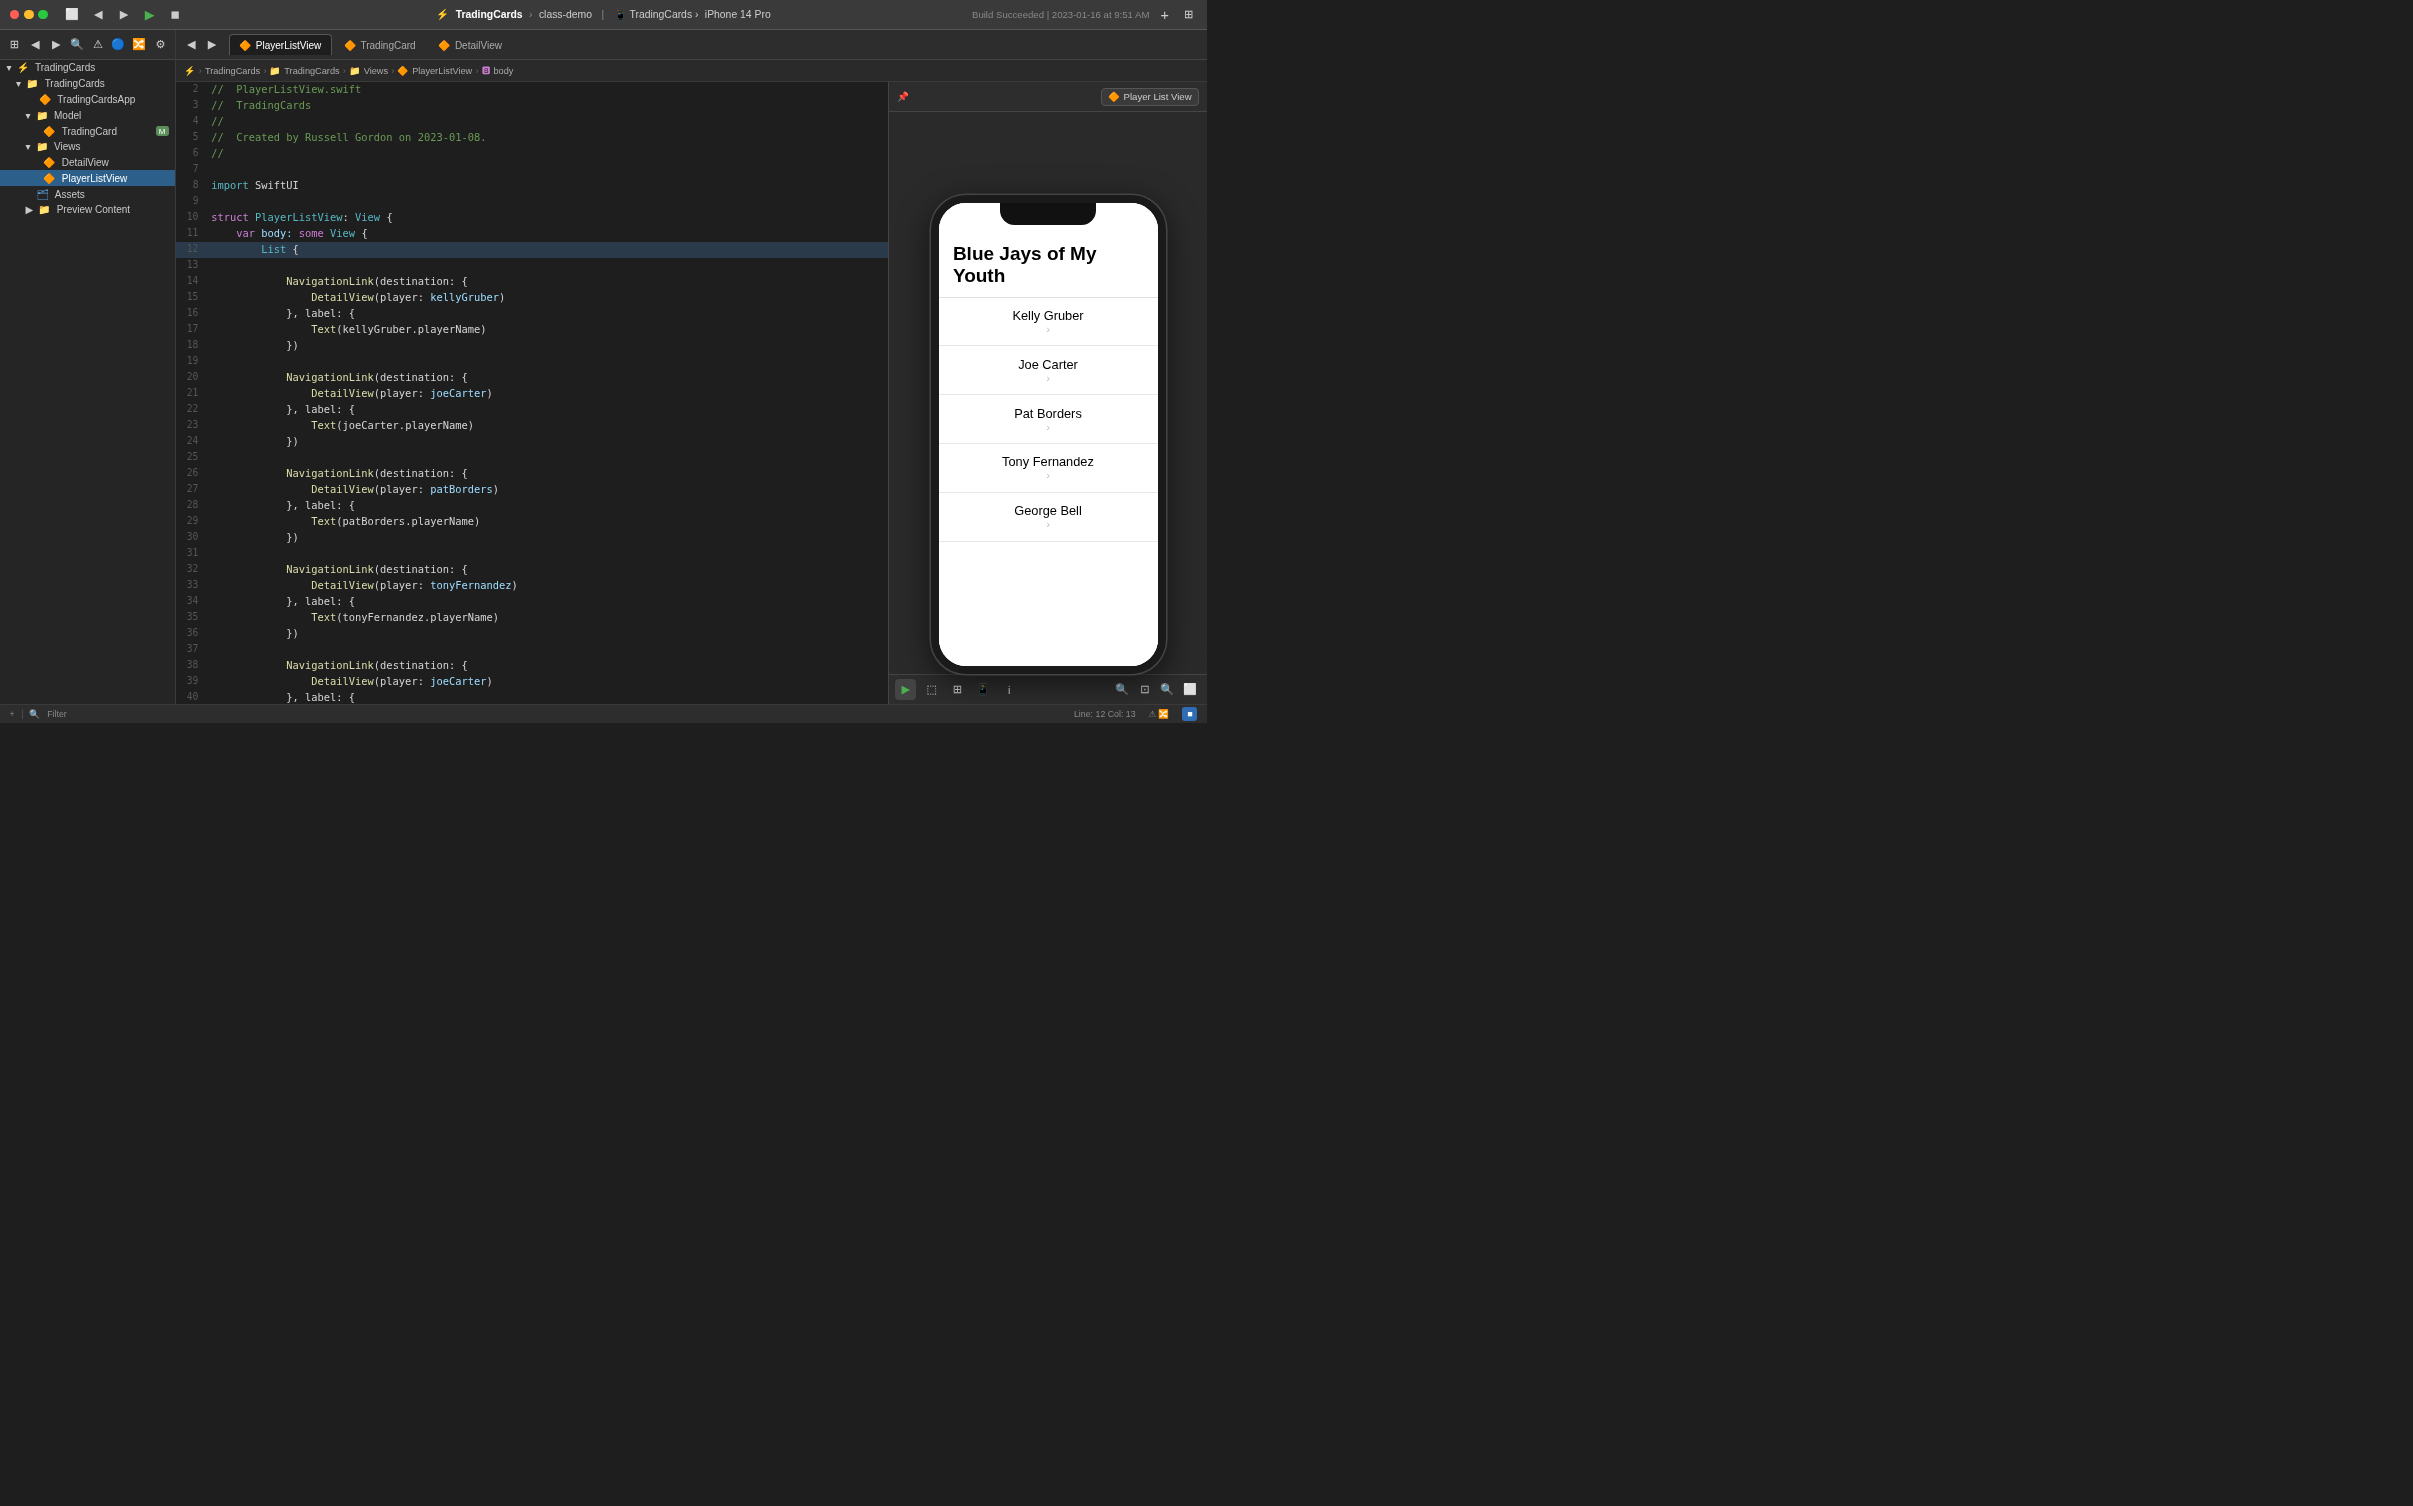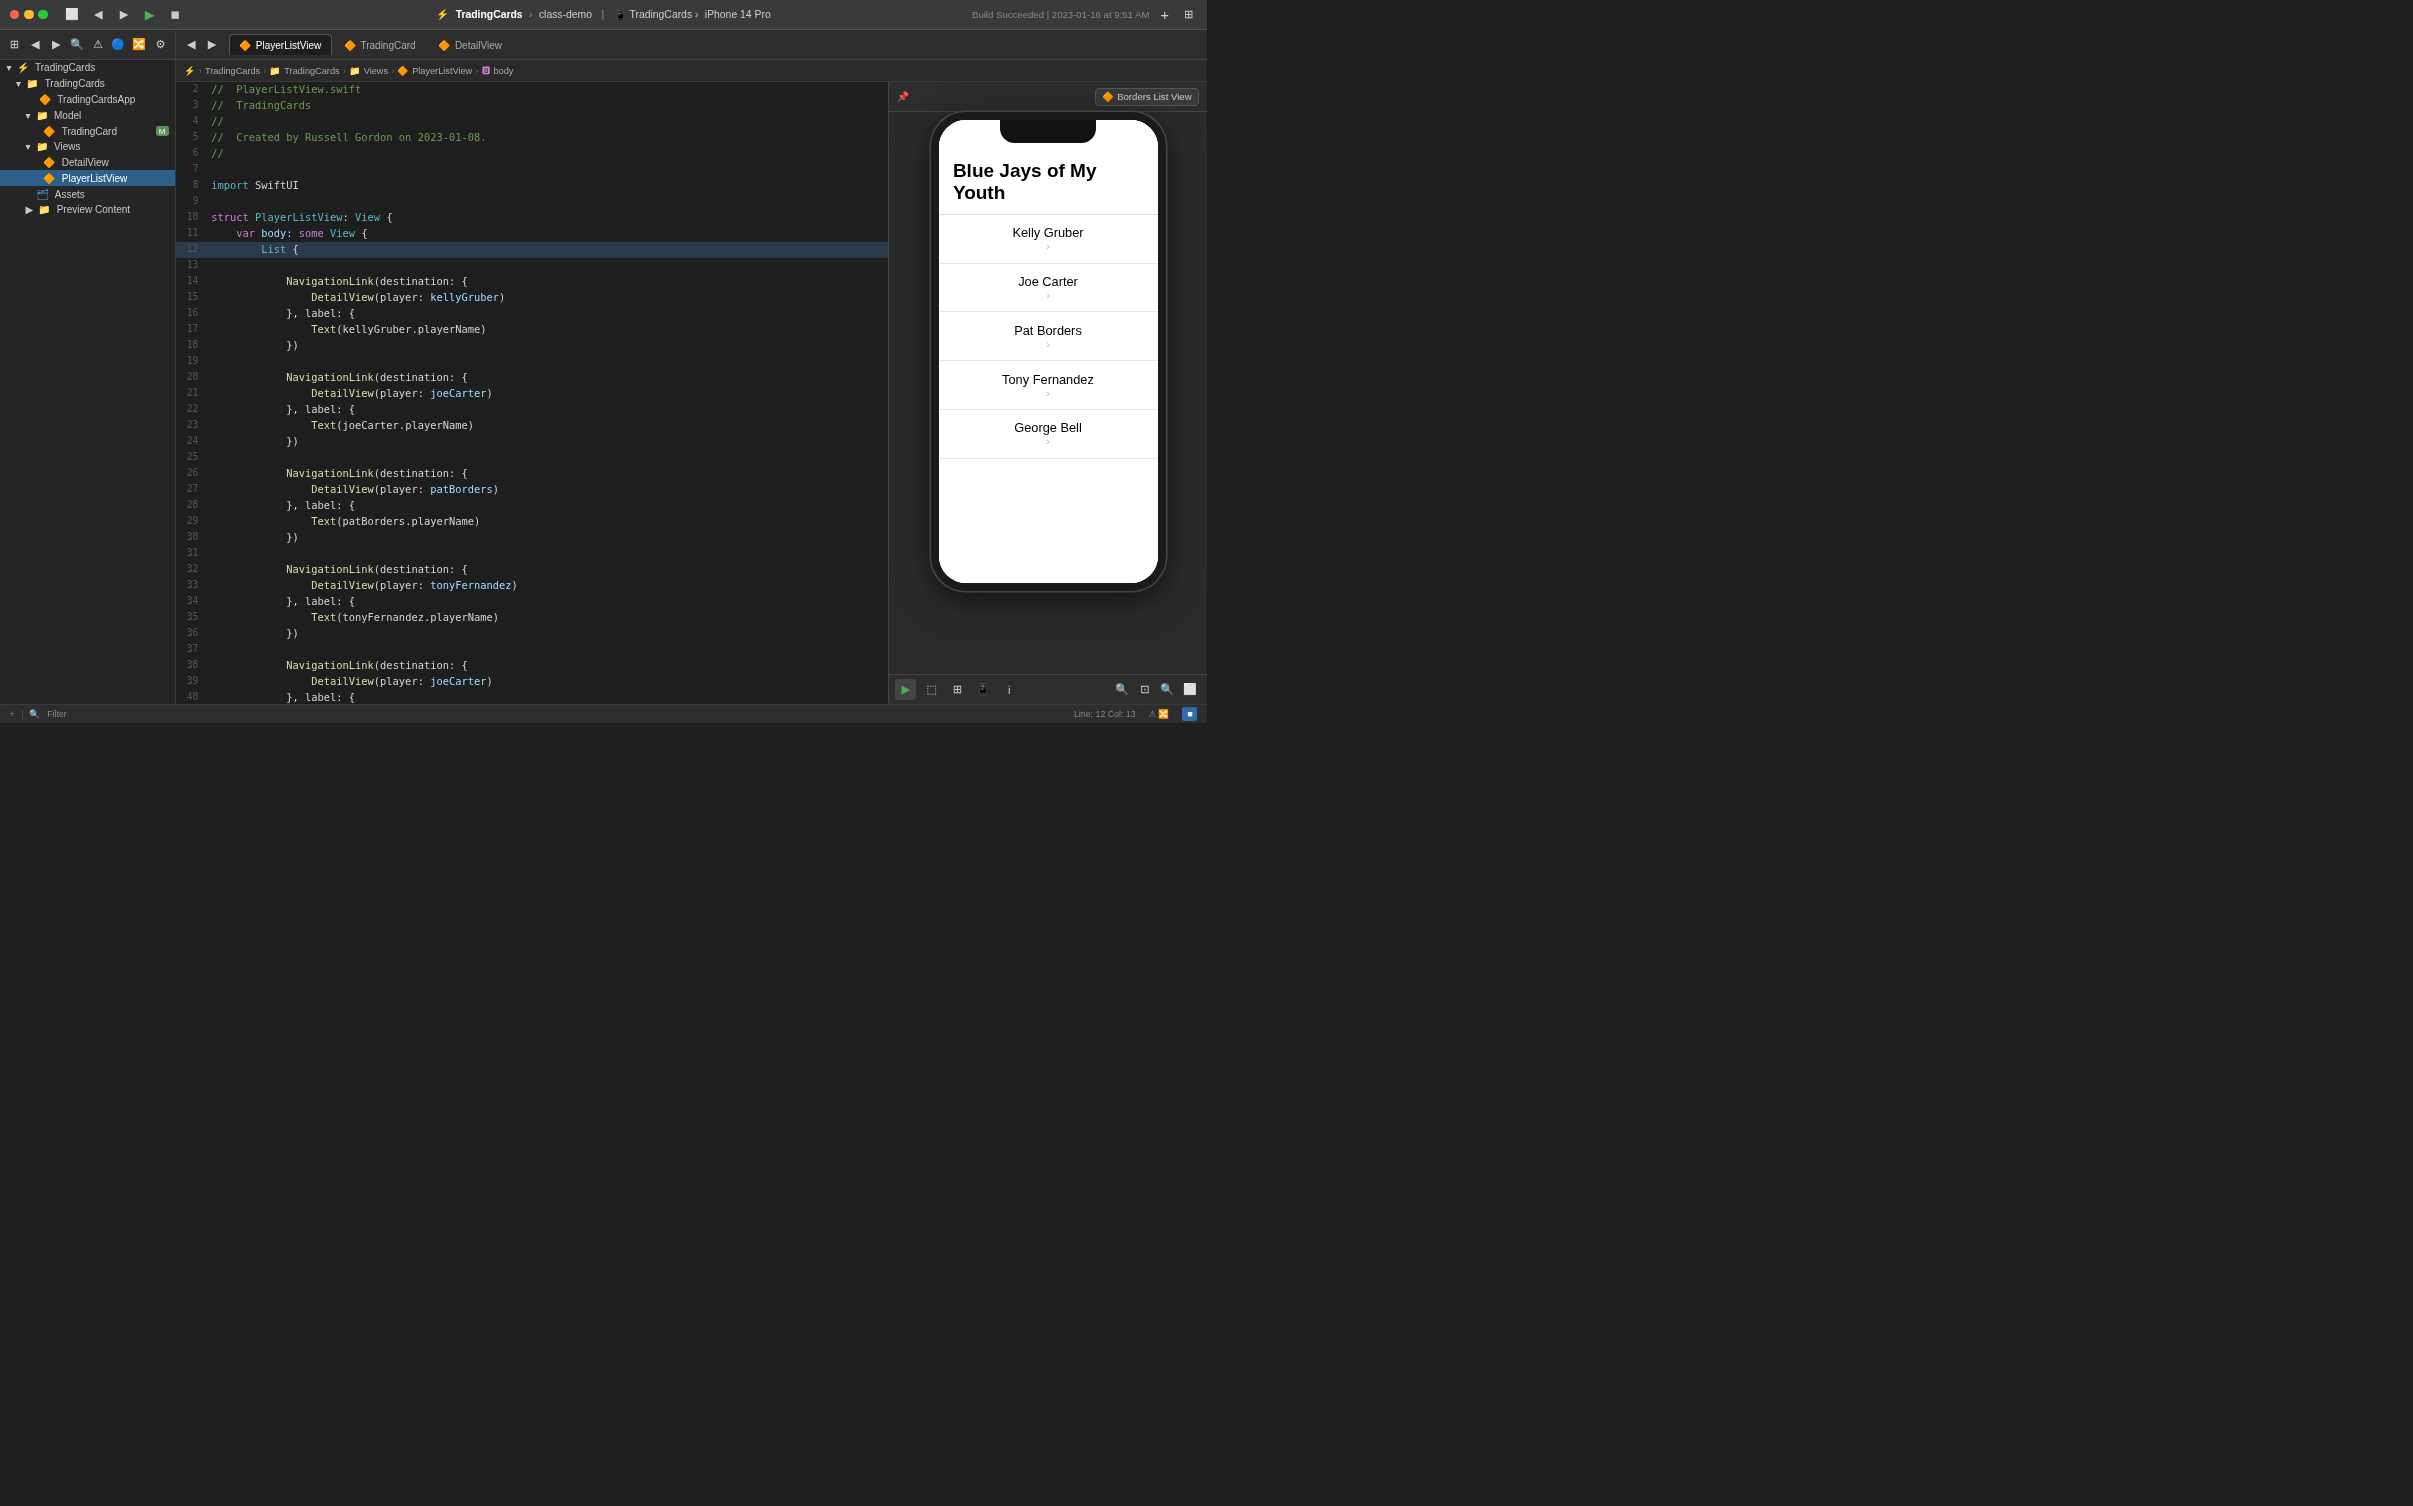--- a/index.html
+++ b/index.html
@@ -246,21 +246,21 @@
       color: #ccc;
       cursor: pointer;
       font-size: 9.6px;
       padding: 2.4px 6.4px;
     }
 
     
     .iphone-wrap {
       flex: 1;
       display: flex;
-      align-items: flex-start;
+      align-items: flex-end;
       justify-content: center;
     }
     .iphone {
       width: 235px;
       height: 479px;
       background: #fff;
       border-radius: 35px;
       border: 8px solid #1a1a1a;
       position: relative;
       overflow: hidden;
@@ -659,21 +659,21 @@
           </div>
         </div>
 
       <div class="preview-panel">
         <div class="preview-toolbar">
           <button class="pin-btn">
             <span>📌</span>
           </button>
           <button class="player-list-view-btn">
             <span style="color:#e8a030;">🔶</span>
-            <span>Borders List View</span>
+            <span>Player List View</span>
           </button>
         </div>
 
         <div class="iphone-wrap">
           <div class="iphone">
             <div class="iphone-notch"></div>
             <div class="iphone-content">
               <div class="iphone-nav-title">Blue Jays of My Youth</div>
               <div class="iphone-list" id="iphone-list">
                   <div class="iphone-list-item">

